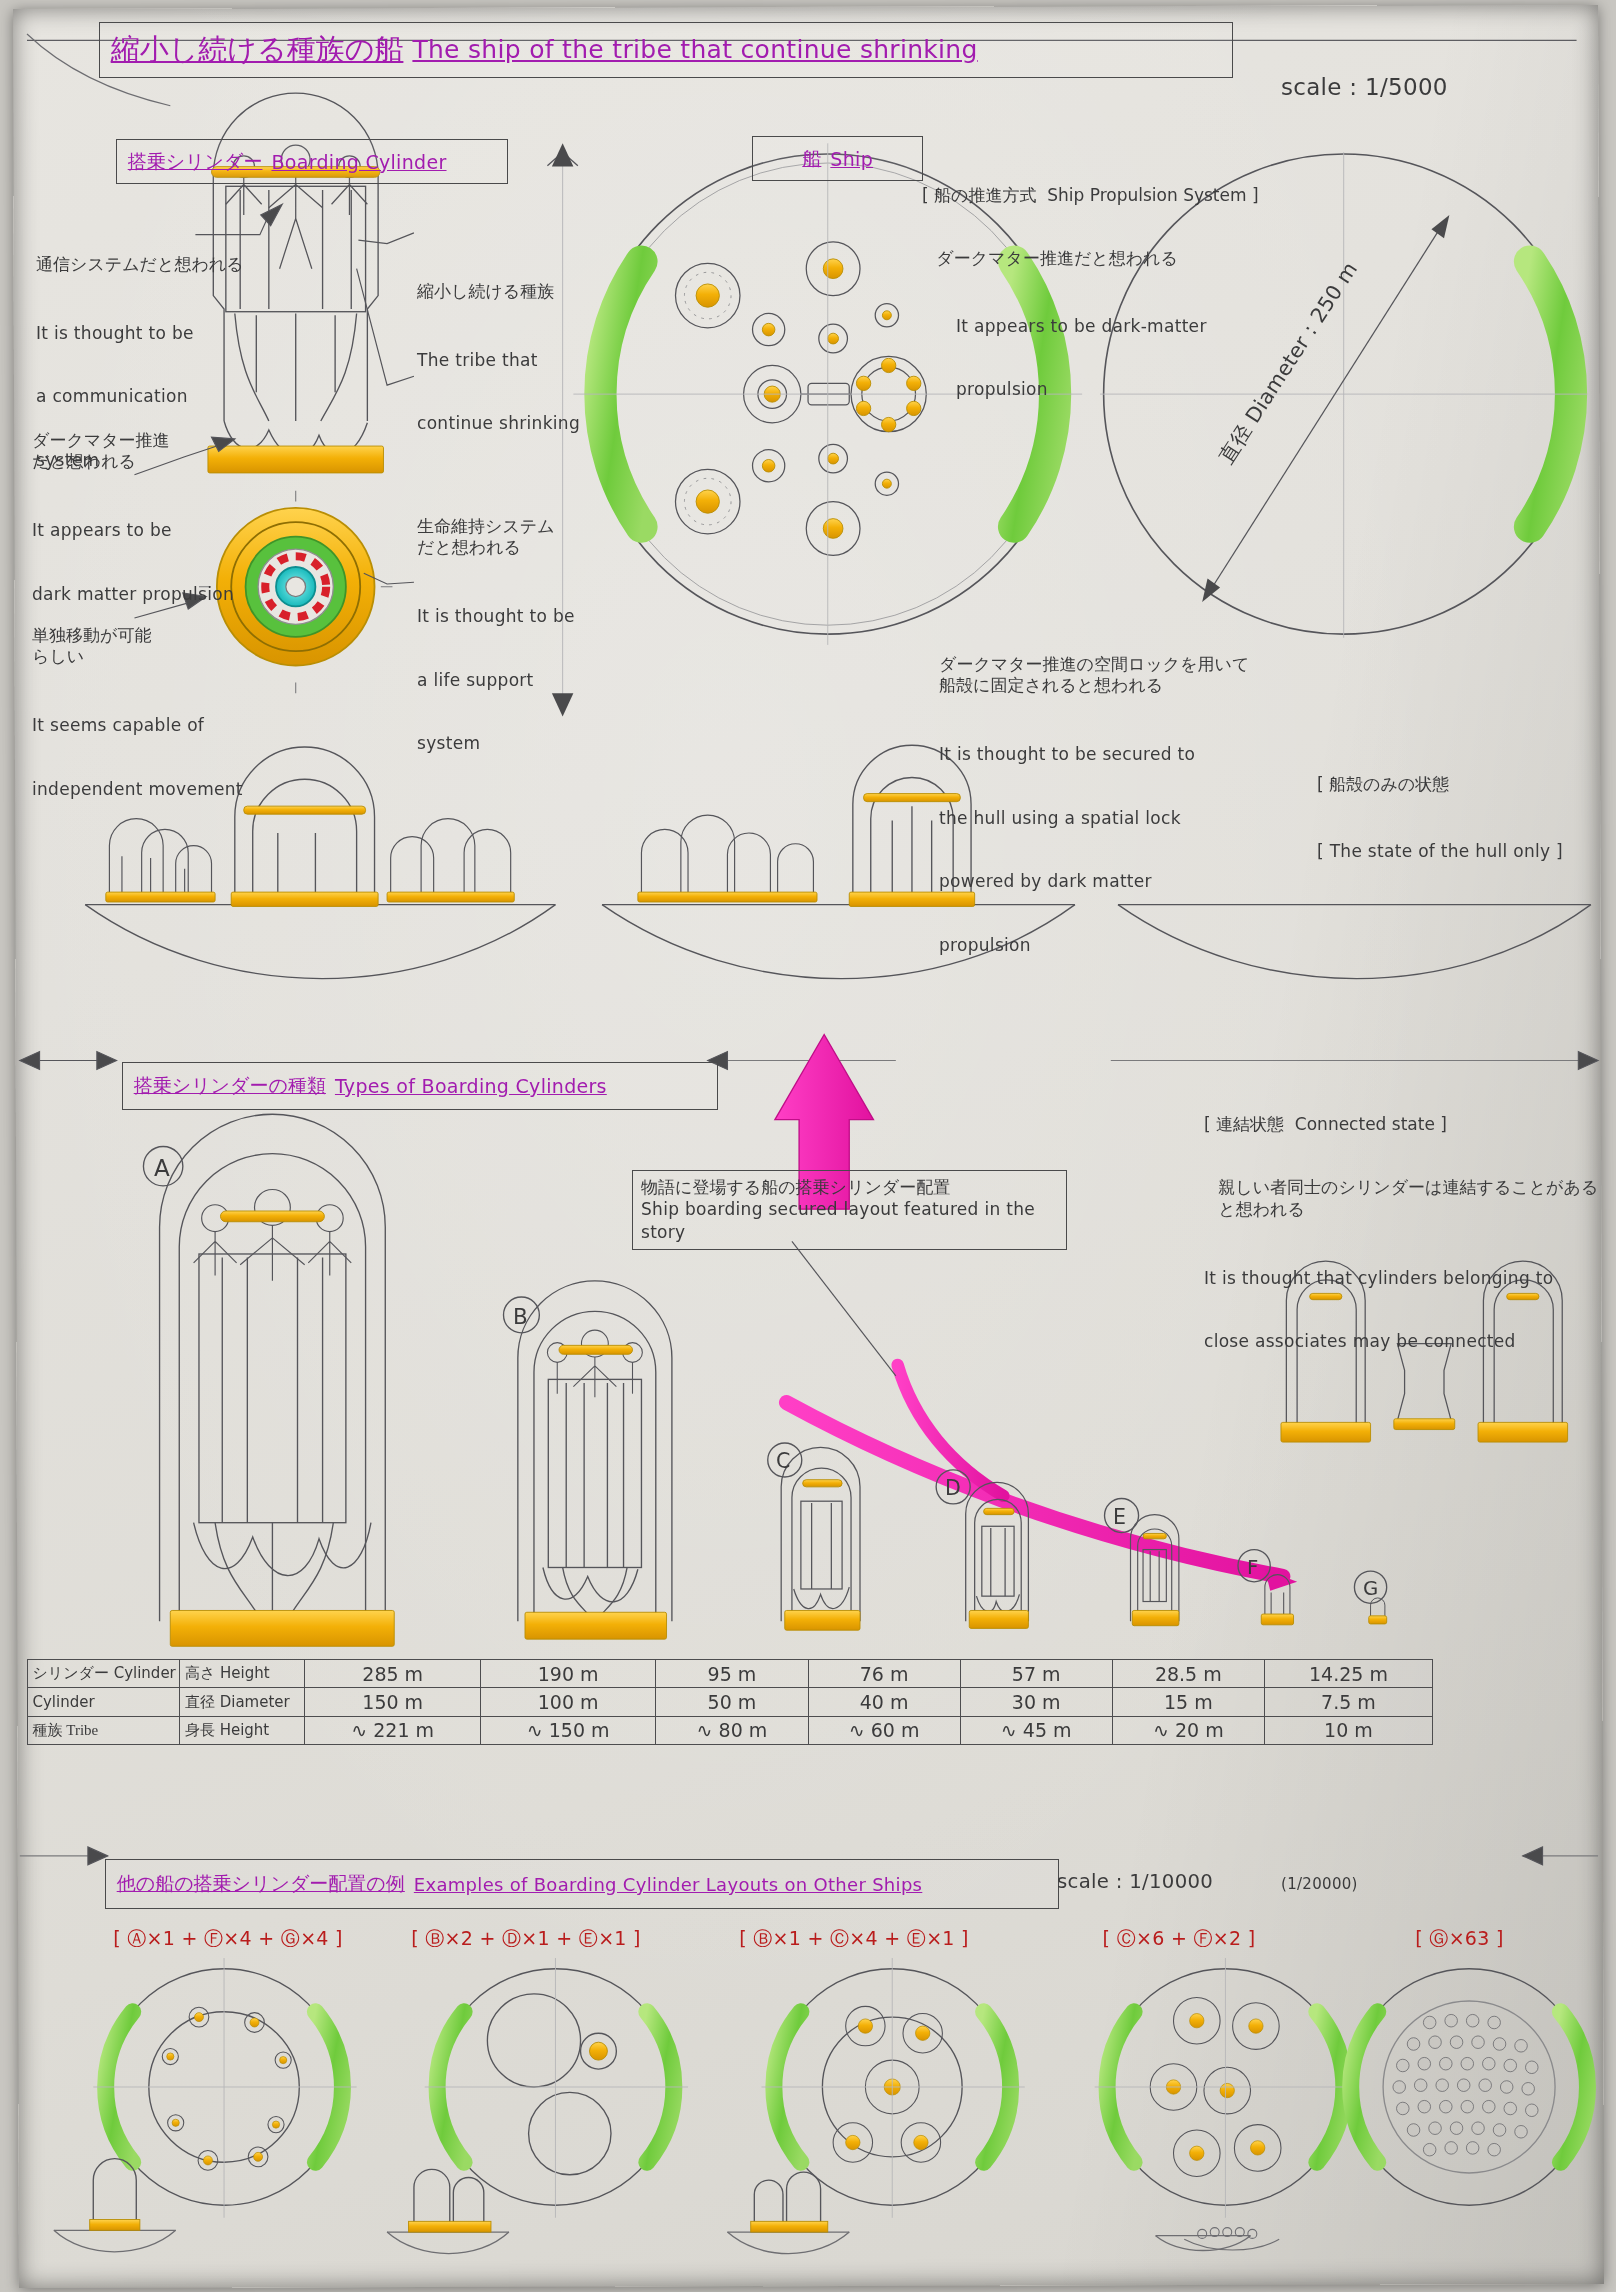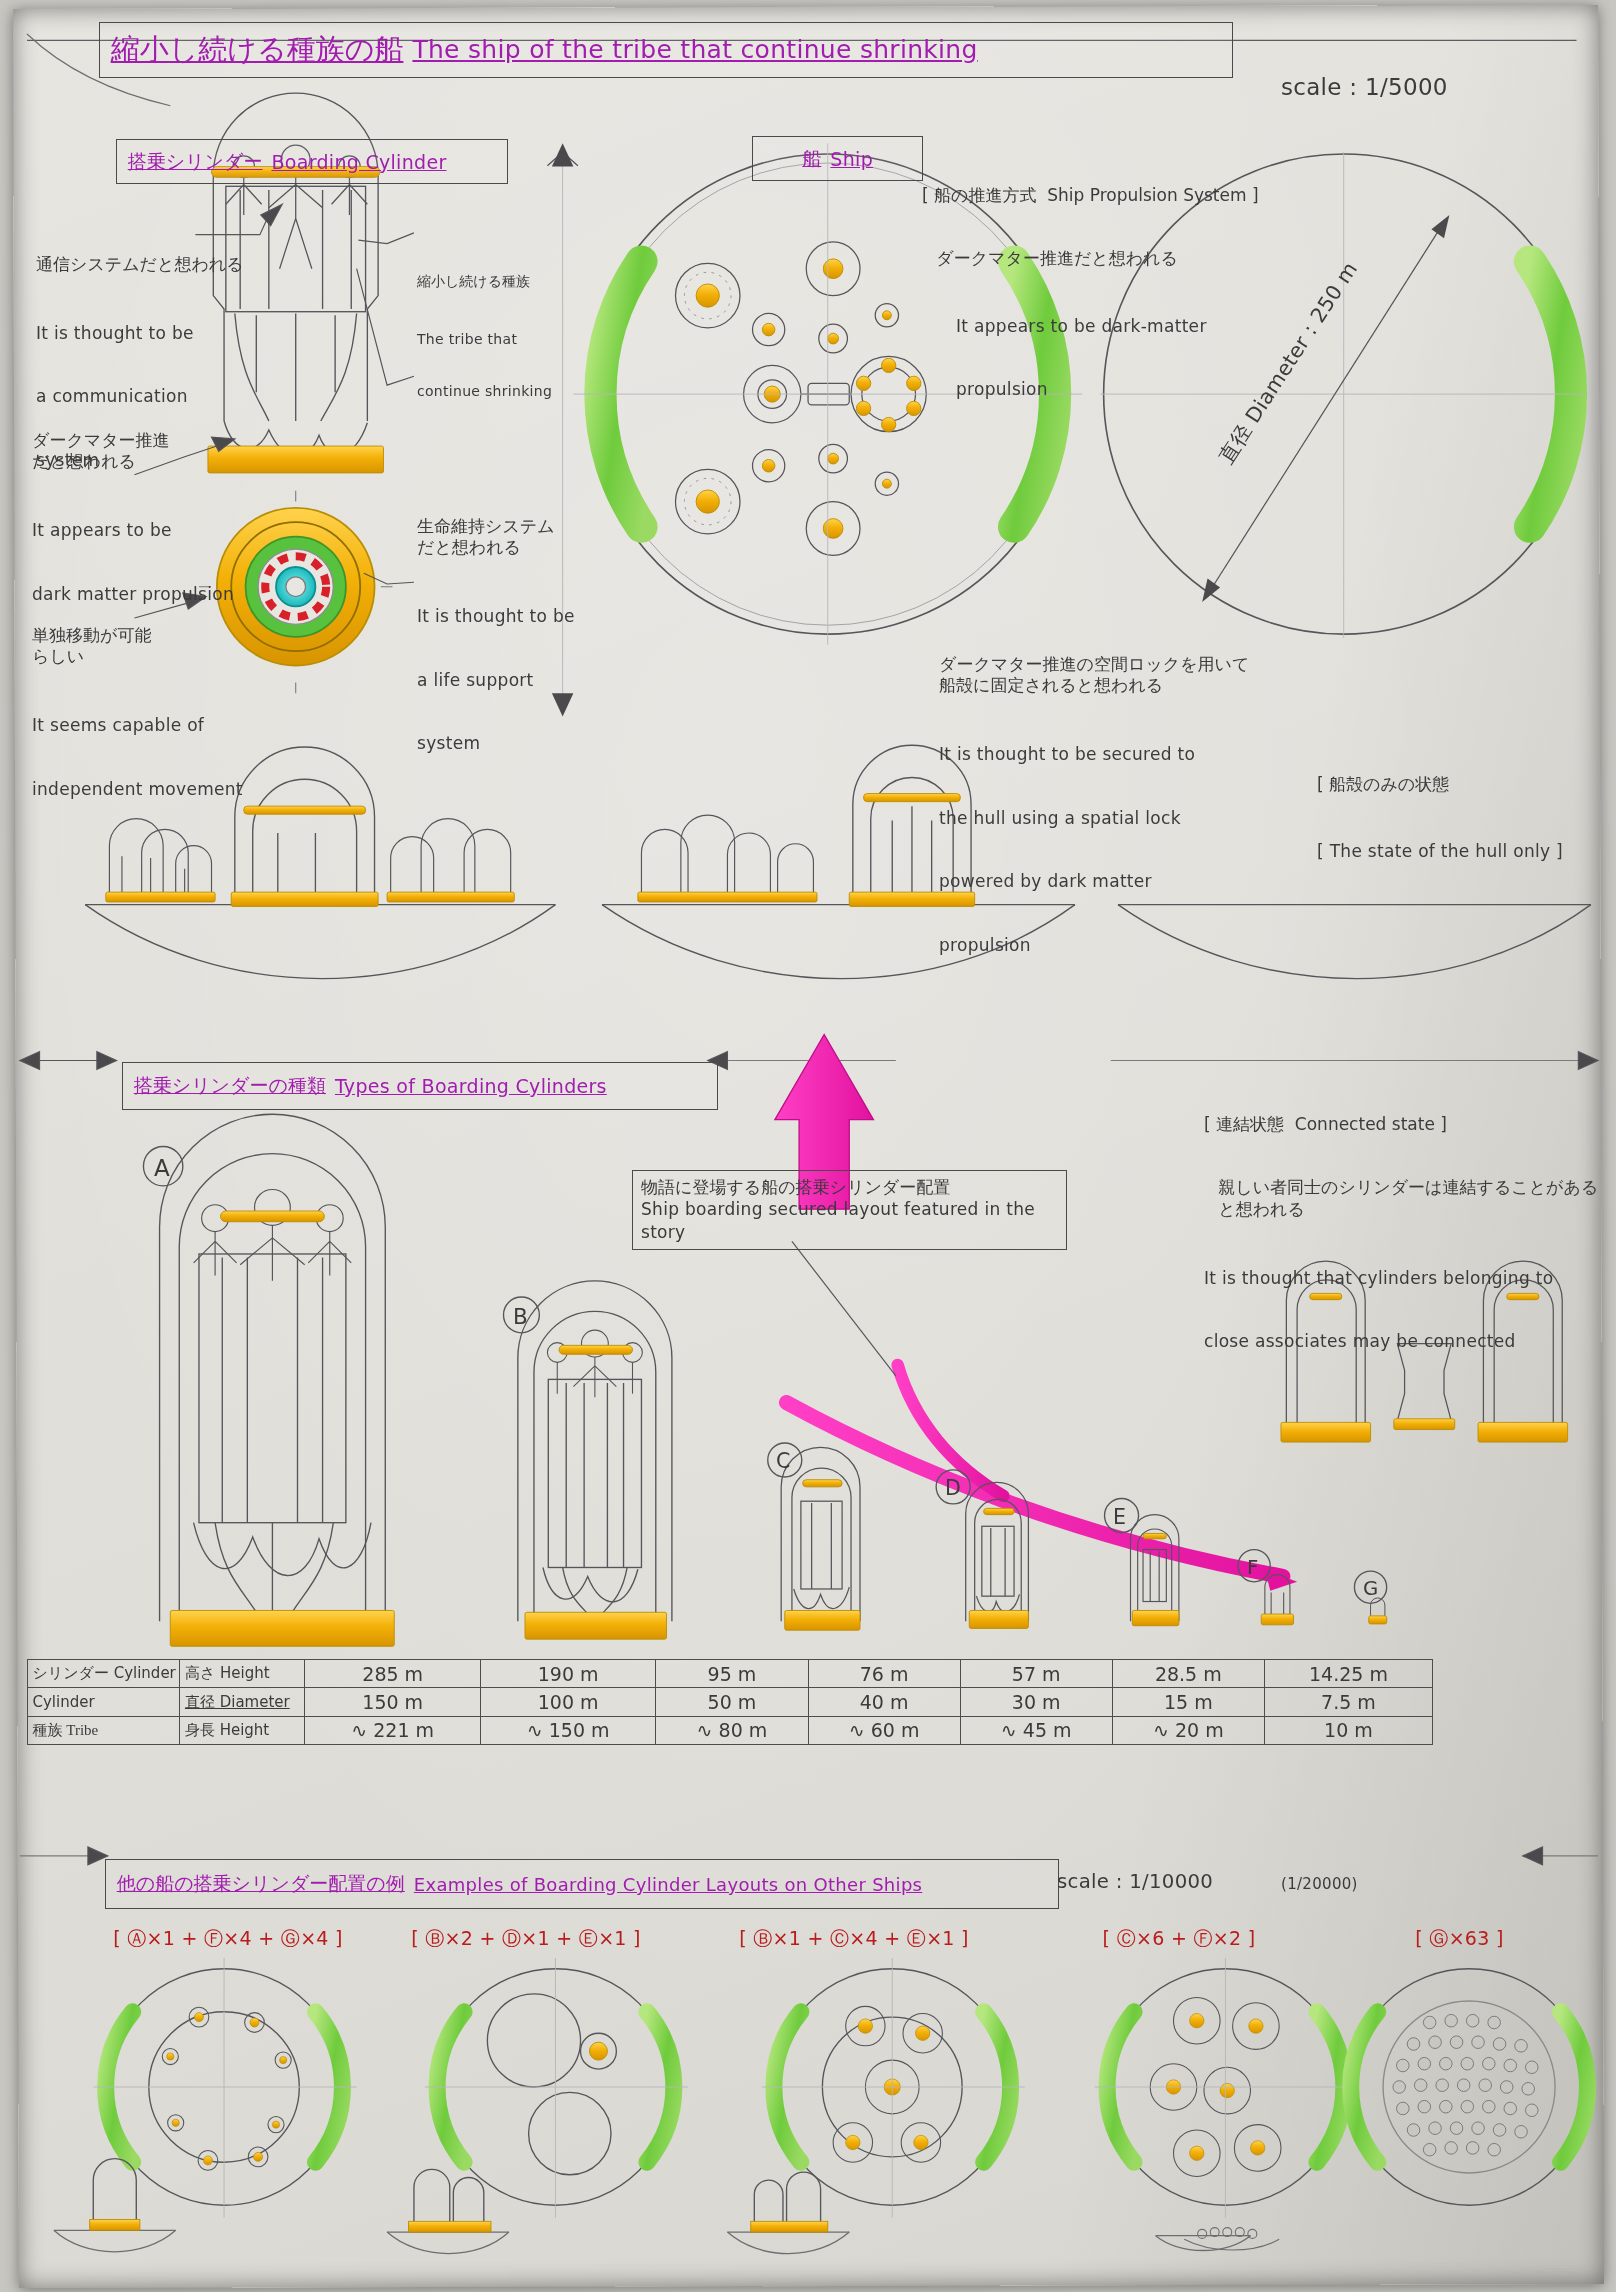--- a/index.html
+++ b/index.html
@@ -578,21 +578,21 @@
     <div class="en">dark matter propulsion</div>
   </div>
 
   <div class="txt" style="left:32px;top:582px;font-size:17px;">
     <div class="jp">単独移動が可能
 らしい</div>
     <div class="en" style="margin-top:5.4px;">It seems capable of</div>
     <div class="en">independent movement</div>
   </div>
 
-  <div class="txt" style="left:417px;top:238px;font-size:14px;">
+  <div class="txt" style="left:417px;top:238px;font-size:17px;">
     <div class="jp">縮小し続ける種族</div>
     <div class="en" style="margin-top:5.4px;">The tribe that</div>
     <div class="en">continue shrinking</div>
   </div>
 
   <div class="txt" style="left:417px;top:473px;font-size:17px;">
     <div class="jp">生命維持システム
 だと想われる</div>
     <div class="en" style="margin-top:5.4px;">It is thought to be</div>
     <div class="en">a life support</div>
@@ -656,21 +656,21 @@
           <td>285 m</td>
           <td>190 m</td>
           <td>95 m</td>
           <td>76 m</td>
           <td>57 m</td>
           <td>28.5 m</td>
           <td>14.25 m</td>
         </tr>
         <tr>
           <td class="rh" style="width: 86px;">Cylinder</td>
-          <td class="rh" style="width: 116px; text-decoration: underline;">直径 Diameter</td>
+          <td class="rh" style="width: 116px;">直径 Diameter</td>
           <td>150 m</td>
           <td>100 m</td>
           <td>50 m</td>
           <td>40 m</td>
           <td>30 m</td>
           <td>15 m</td>
           <td>7.5 m</td>
         </tr>
         <tr>
           <td class="rh" style="width: 86px; font-family: Liberation Serif, serif;">種族 Tribe</td>

